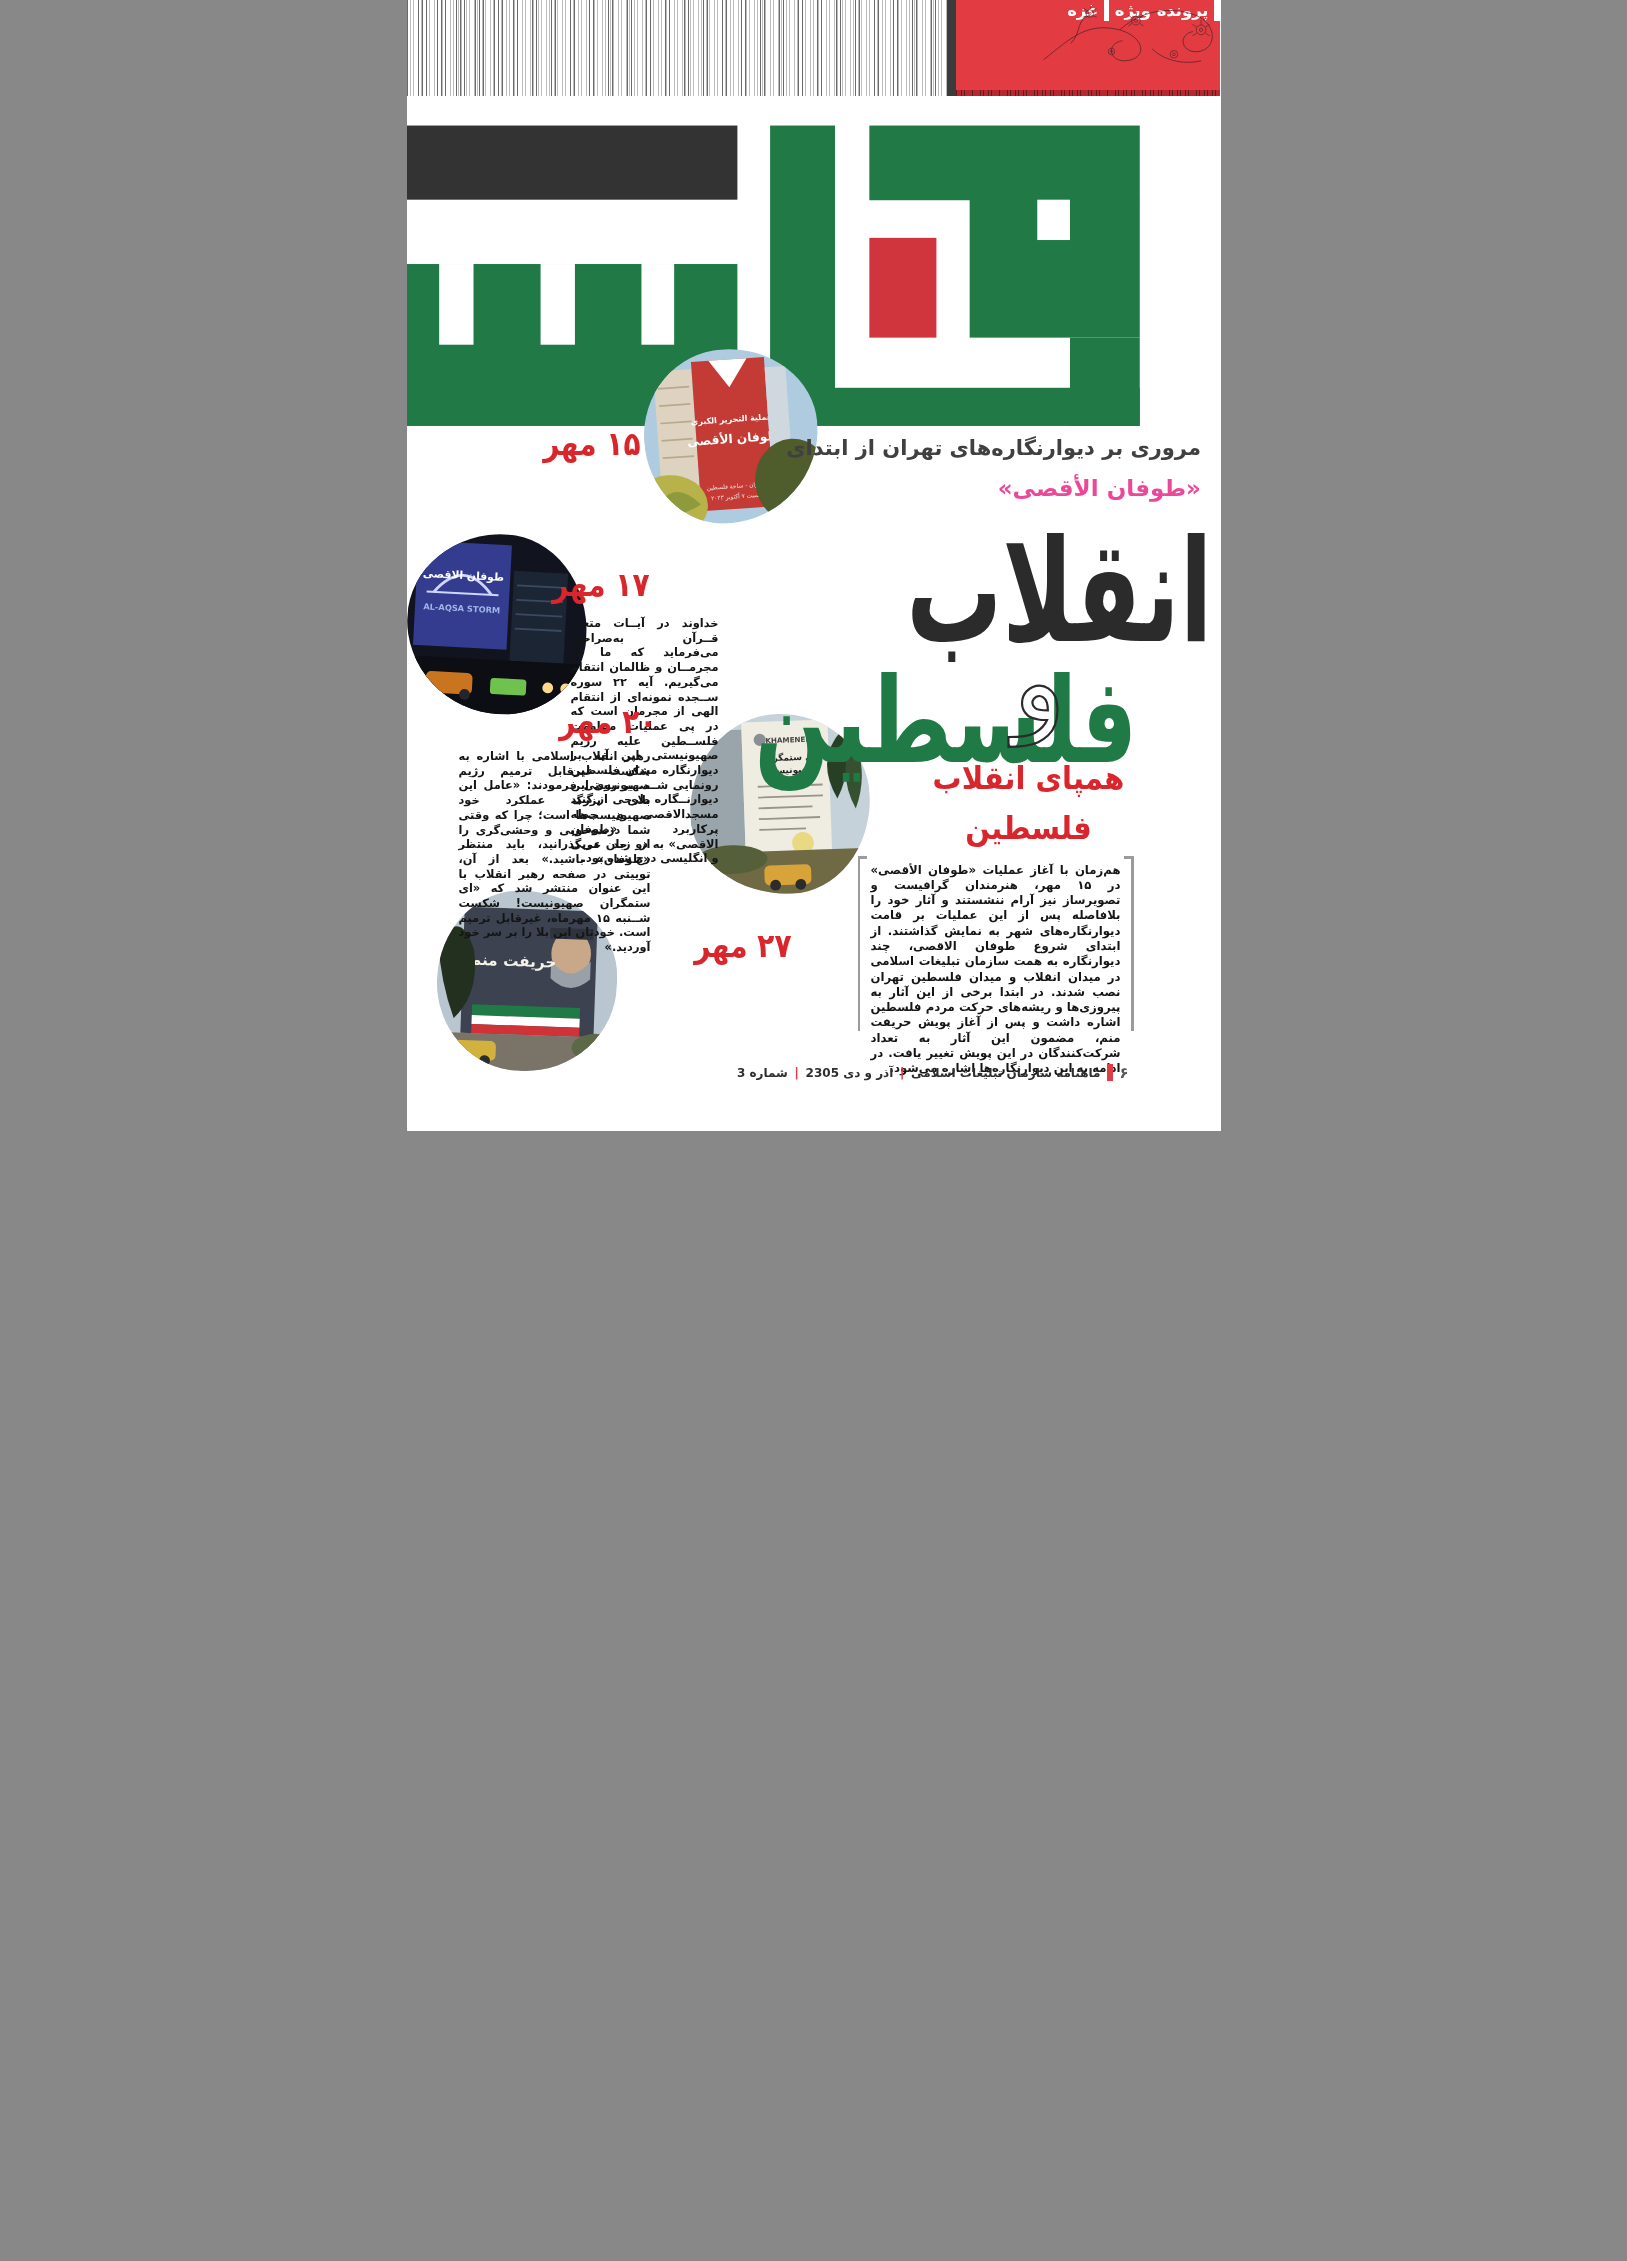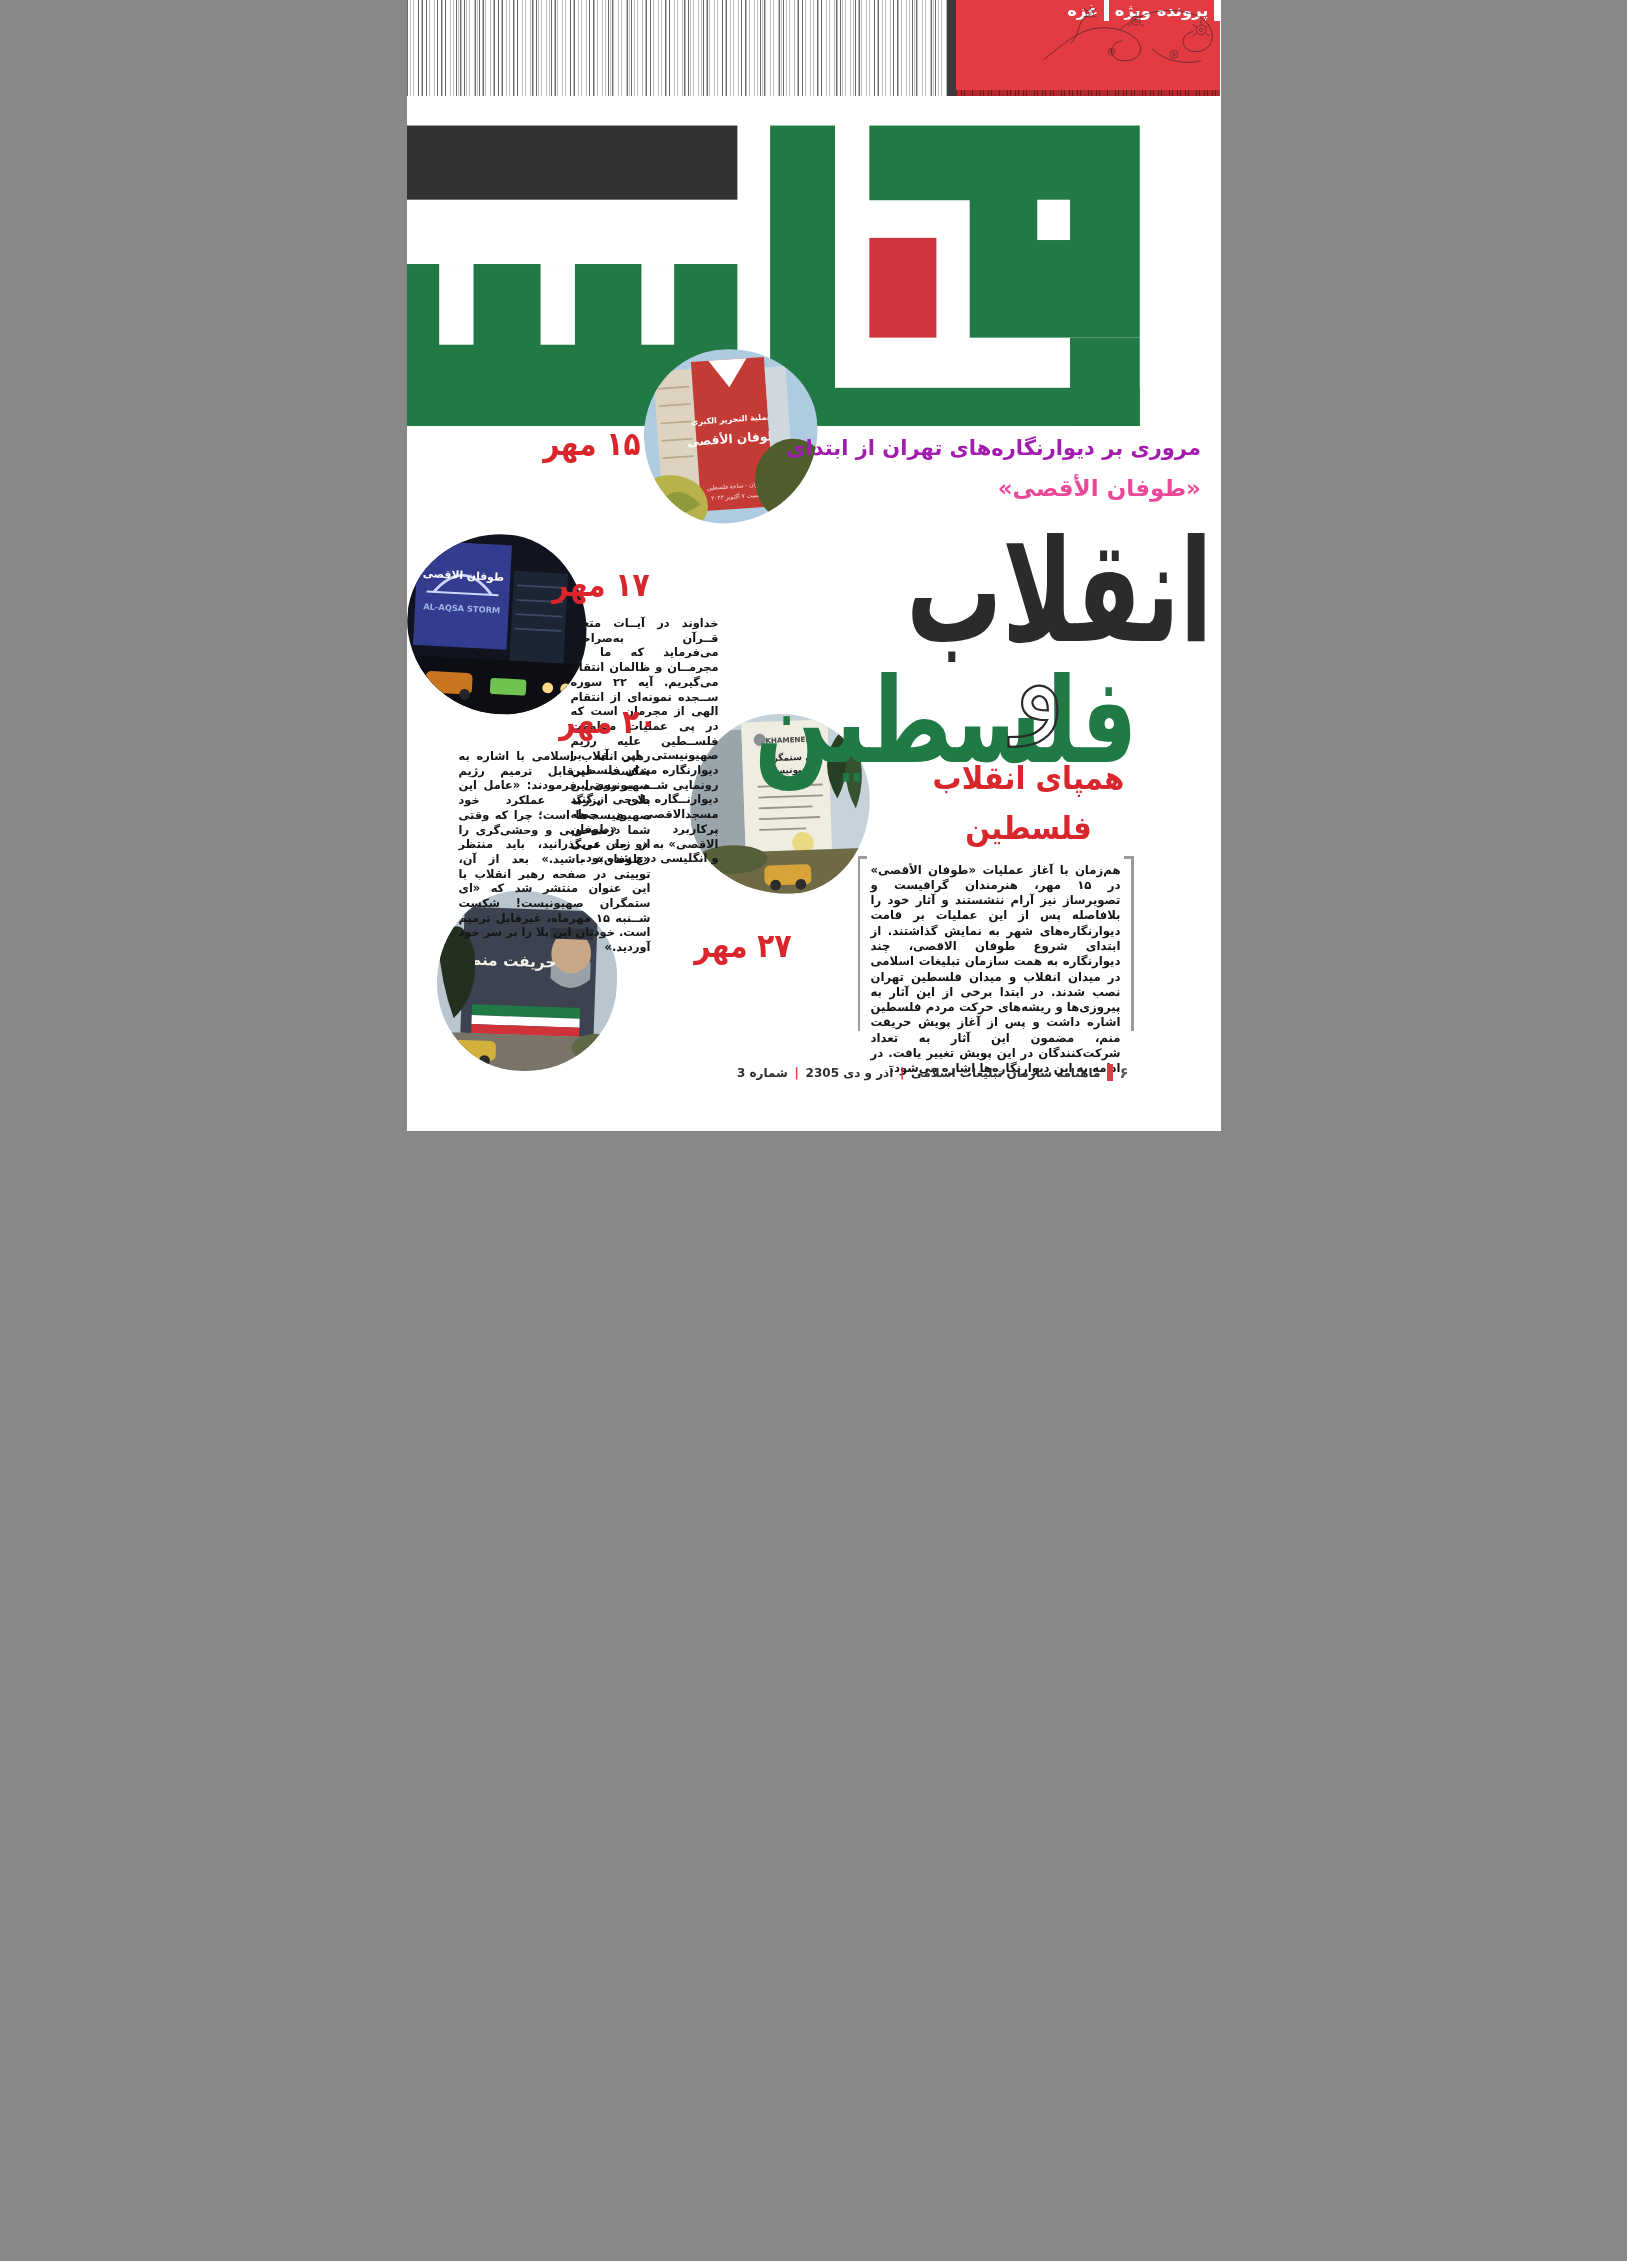--- a/index.html
+++ b/index.html
@@ -18,21 +18,21 @@
   .redband{left:549px;top:0;width:264px;height:96px;background:#e23b41;overflow:hidden;}
   .redband-ticks{left:549px;top:90px;width:264px;height:6px;
     background:repeating-linear-gradient(90deg,#6e181c 0 0.5px,rgba(0,0,0,0) 0.5px 2.7px),#b5282e;}
   .kicker{left:12px;top:57px;display:flex;align-items:center;gap:5.5px;color:#fff;}
   .kicker .wbar{width:5.5px;height:21px;background:#fff;}
   .kicker .k1{font-size:16.4px;font-weight:700;line-height:21px;}
   .kicker .k2{font-size:16.4px;font-weight:700;line-height:21px;}
   
   .logo-svg{left:0;top:0;}
   
-  .hl{right:19.6px;top:436px;text-align:right;font-weight:700;color:#a21caf;font-size:21px;line-height:1.15;}
+  .hl{right:19.6px;top:436px;text-align:right;font-weight:700;color:#404040;font-size:21px;line-height:1.15;}
   .hl2{right:19.6px;top:475px;text-align:right;font-weight:700;color:#ec4899;font-size:23px;}
   .title-black{right:7.6px;top:522px;font-size:92px;font-weight:700;color:#2b2b2b;
     line-height:1;transform:scale(1.04,1.55);transform-origin:top right;letter-spacing:-2.2px;}
   .title-green{right:83px;top:661px;font-size:86px;font-weight:700;color:#1f7a45;
     line-height:1;transform:scale(1.02,1.38);transform-origin:top right;letter-spacing:-1.6px;}
   .subhead{right:83px;top:754px;width:218px;text-align:center;font-weight:700;
     color:#d9262c;font-size:29px;line-height:1.55;transform:scaleY(1.1);transform-origin:top right;}
   
   .intro{left:451px;top:856px;width:276px;height:175px;}
   .intro .bracket{position:absolute;top:0;bottom:0;width:2.7px;background:#9b9b9b;}

